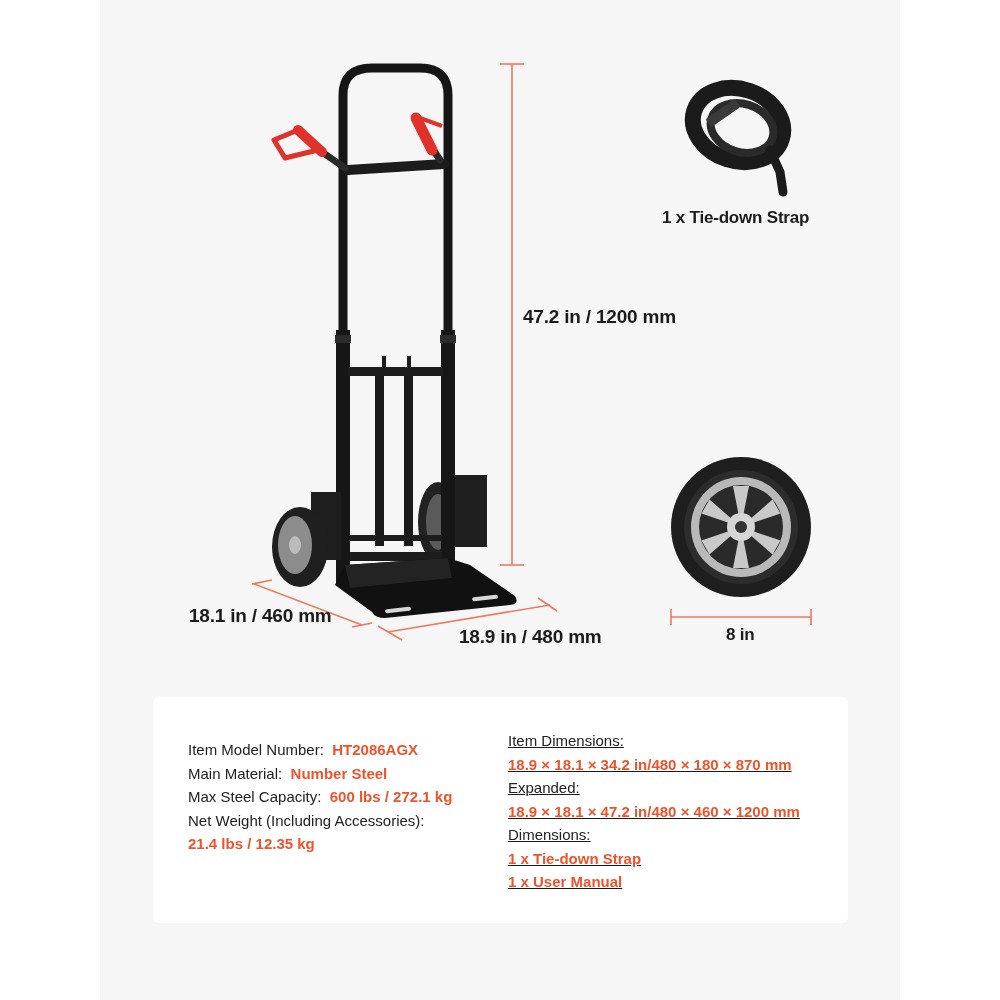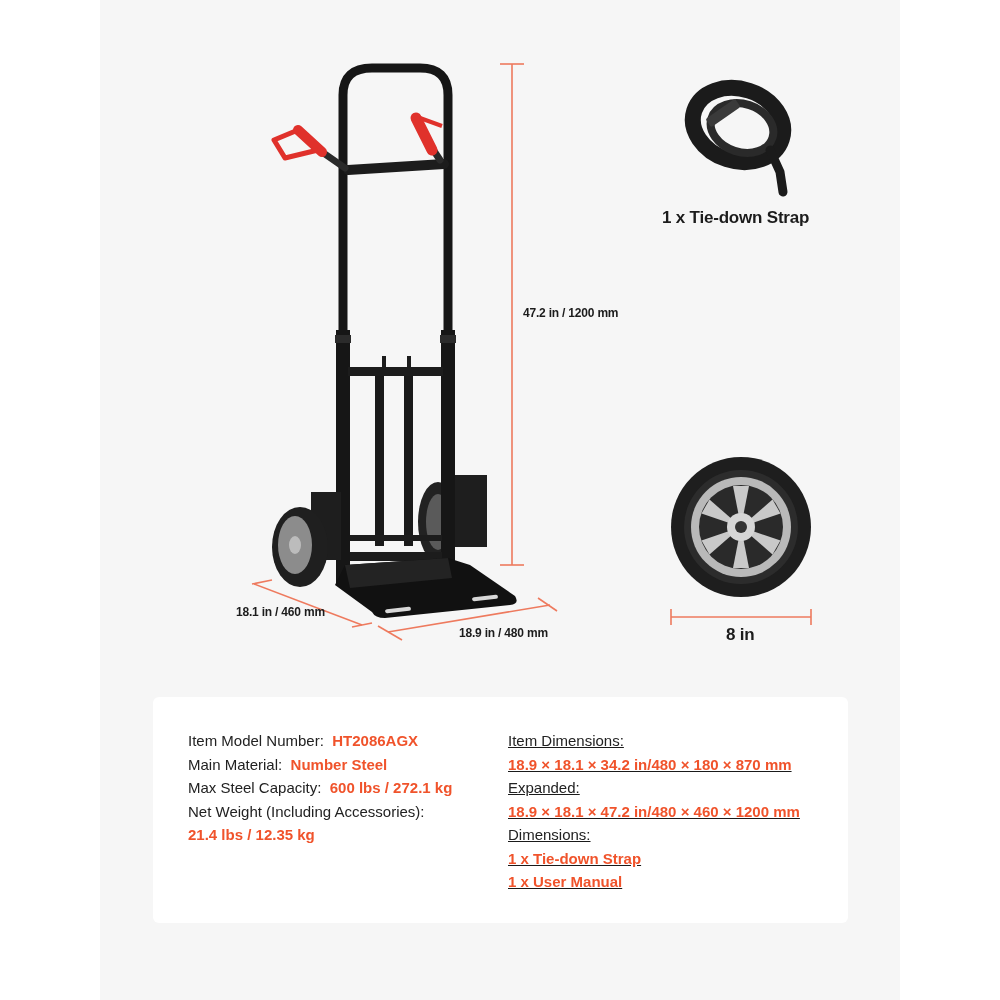--- a/index.html
+++ b/index.html
@@ -1,19 +1,19 @@
 <!DOCTYPE html>
 <html><head>
 <meta charset="utf-8">
 <style>
   html, body { margin:0; padding:0; }
   body { width:1000px; height:1000px; background:#ffffff; position:relative; overflow:hidden;
          font-family:"Liberation Sans", "DejaVu Sans", sans-serif; color:#1a1a1a; }
   .panel { position:absolute; left:100px; top:0; width:800px; height:1000px; background:#f6f6f6; }
-  .dim-label { position:absolute; font-size:12px; font-weight:600; color:#1c1c1c; letter-spacing:-0.2px; white-space:nowrap; }
+  .dim-label { position:absolute; font-size:19px; font-weight:600; color:#1c1c1c; letter-spacing:-0.2px; white-space:nowrap; }
   .acc-label { position:absolute; font-size:17px; font-weight:600; color:#1c1c1c; white-space:nowrap; letter-spacing:-0.2px; }
   .card { position:absolute; left:153px; top:697px; width:695px; height:226px; background:#ffffff; border-radius:6px; }
   .spec-col { position:absolute; top:32px; font-size:15px; line-height:23.5px; }
   .spec-col .row { white-space:nowrap; }
   .k { color:#222; }
   .v { color:#f0532b; font-weight:700; }
   svg { position:absolute; left:0; top:0; overflow:visible; }
 </style>
 </head>
 <body>
@@ -108,28 +108,28 @@
       <path d="M741 527 L733 486 L749 486 Z" transform="rotate(180 741 527)"></path>
       <path d="M741 527 L733 486 L749 486 Z" transform="rotate(240 741 527)"></path>
       <path d="M741 527 L733 486 L749 486 Z" transform="rotate(300 741 527)"></path>
     </g>
     <circle cx="741" cy="527" r="14" fill="#d6d6d6"></circle>
     <circle cx="741" cy="527" r="6" fill="#333"></circle>
   </g>
 </svg>
 
 <div class="dim-label" style="left:523px; top:306px;">47.2 in / 1200 mm</div>
-<div class="dim-label" style="left:189px; top:605px;margin-left:47px;">18.1 in / 460 mm</div>
+<div class="dim-label" style="left:189px; top:605px;">18.1 in / 460 mm</div>
 <div class="dim-label" style="left:459px; top:626px;">18.9 in / 480 mm</div>
 
 <div class="acc-label" style="left:662px; top:208px;">1 x Tie-down Strap</div>
 <div class="acc-label" style="left:726px; top:625px;text-align:right;">8 in</div>
 
 <div class="card">
-  <div class="spec-col" style="left:35px;">
+  <div class="spec-col" style="left:35px;margin-top:9px;">
     <div class="row">
       <span class="k">Item Model Number:</span>&nbsp;
       <span class="v">HT2086AGX</span>
     </div>
     <div class="row">
       <span class="k">Main Material:</span>&nbsp;
       <span class="v">Number Steel</span>
     </div>
     <div class="row">
       <span class="k">Max Steel Capacity:</span>&nbsp;

